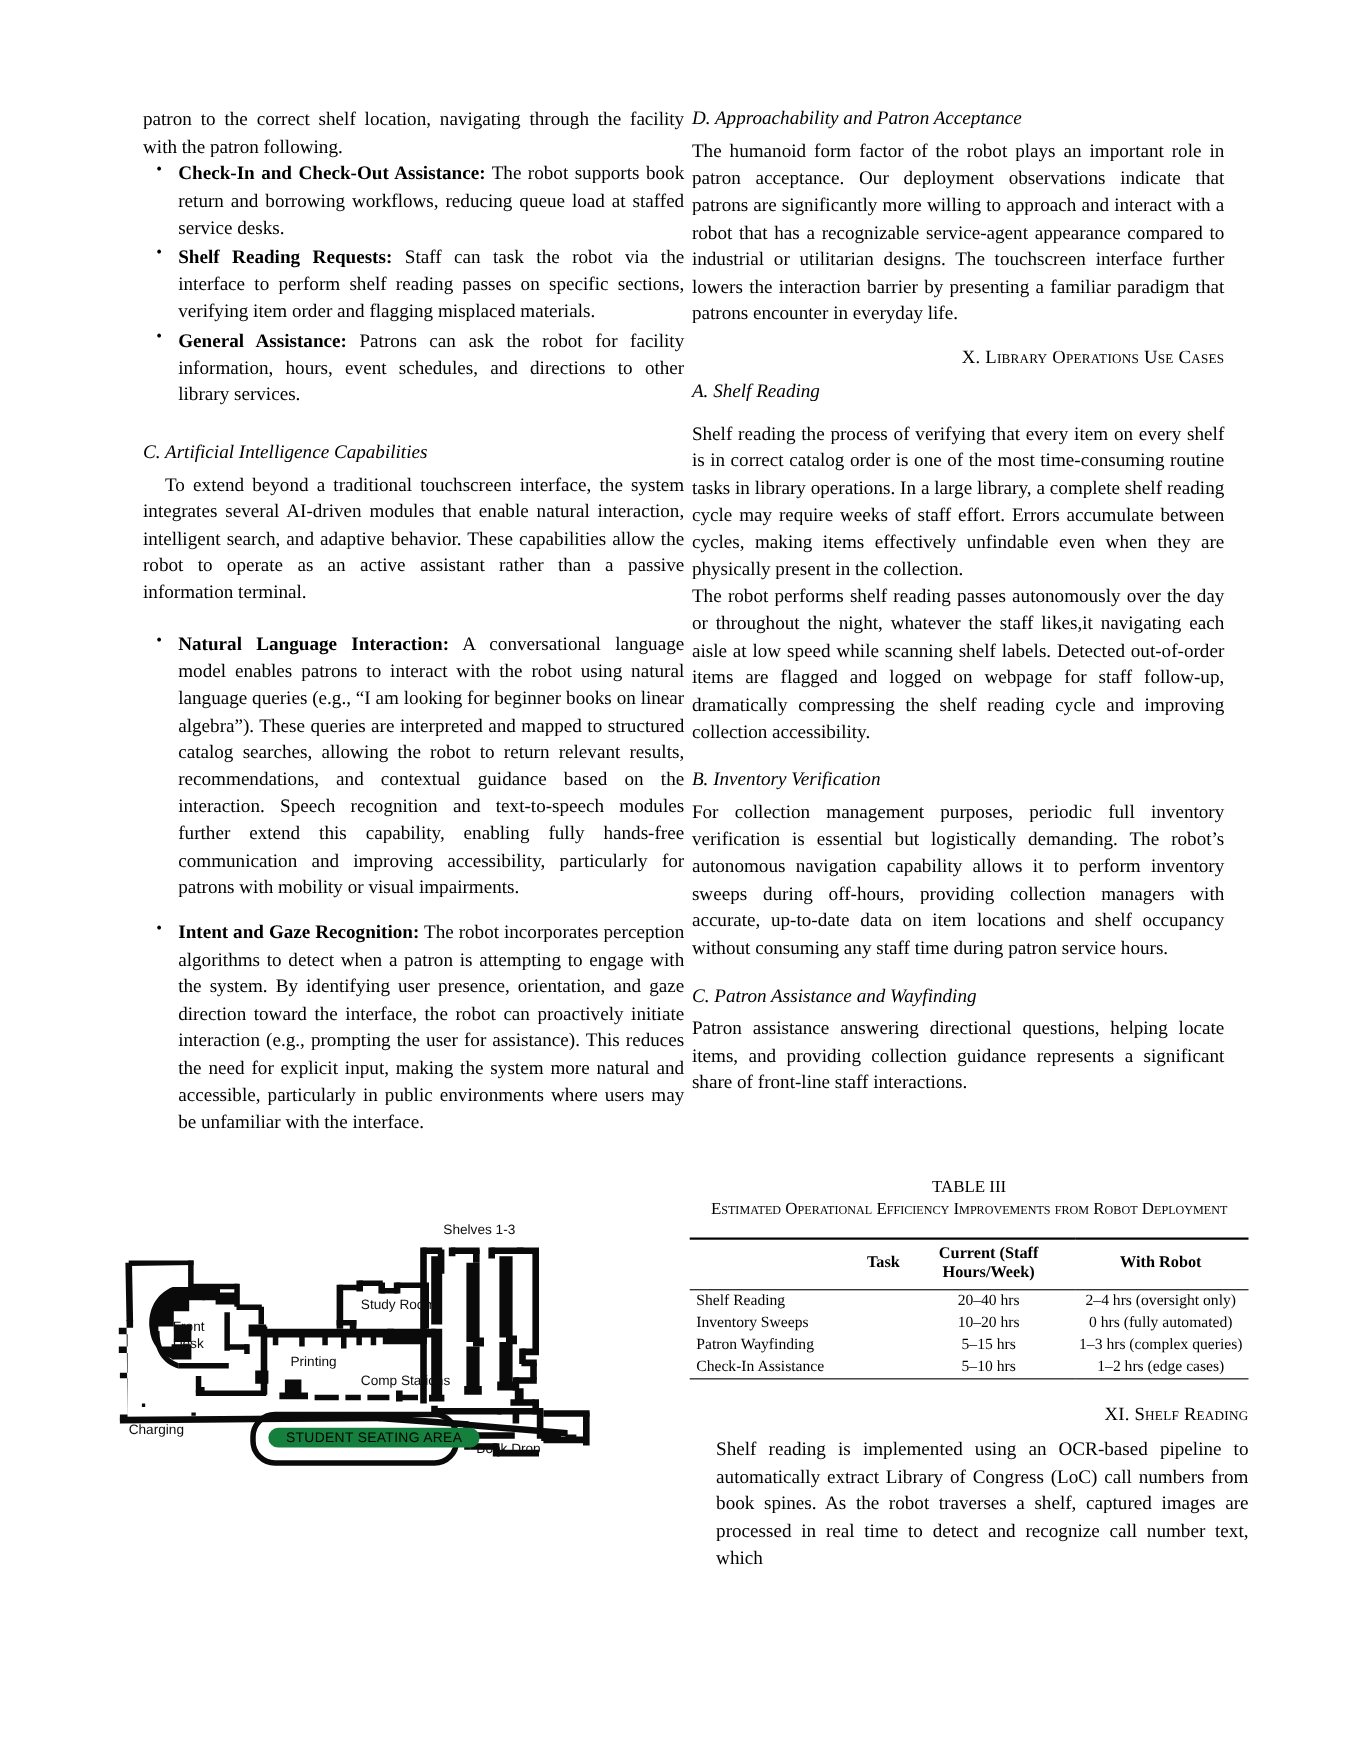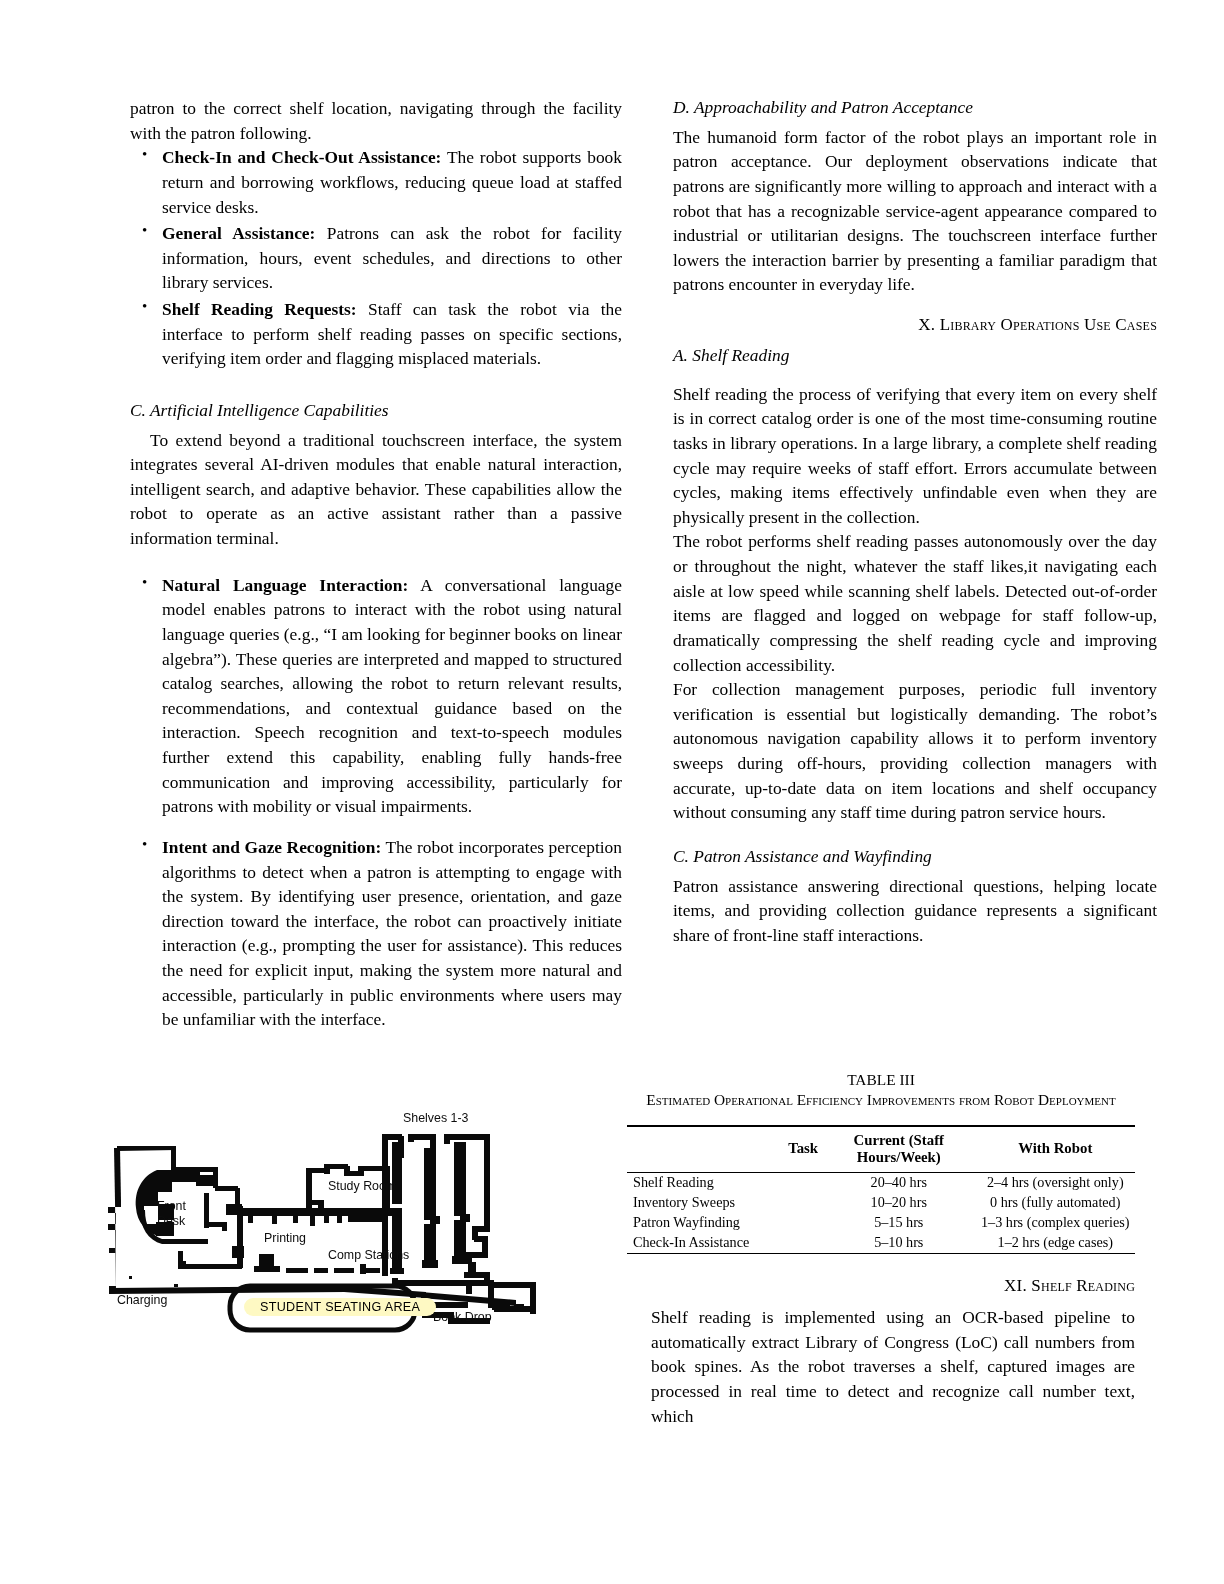--- a/index.html
+++ b/index.html
@@ -26,21 +26,21 @@
     position: absolute;
     top: 96px;
     width: 492px;
     font-size: 17.4px;
     line-height: 1.415;
     text-align: justify;
     text-justify: inter-word;
     hyphens: manual;
   }
   .col-left  { left: 130px; }
-  .col-right { left: 673px; width: 484px; }
+  .col-right { left: 629px; width: 484px; }
 
   p { margin: 0; }
   p.body { text-indent: 0; }
   p.indent { text-indent: 20px; }
 
   
   .subhead {
     font-style: italic;
     font-size: 17.4px;
     text-align: left;
@@ -112,21 +112,21 @@
     line-height: 1.12;
   }
   .seat-label {
     position: absolute;
     font-family: "Liberation Sans", "DejaVu Sans", sans-serif;
     font-size: 12.6px;
     letter-spacing: 0.3px;
     white-space: nowrap;
   }
   .seat-hl {
-    background: #fef9c3;
+    background: #15803d;
     padding: 2px 16px 2px 16px;
     border-radius: 9px;
   }
 
   
   .tablewrap {
     position: absolute;
     left: 627px;
     top: 1070px;
     width: 508px;
@@ -172,24 +172,24 @@
 
   <div class="col col-left">
 
     <p class="body">patron to the correct shelf location, navigating through the facility with the patron following.</p>
 
     <ul class="bullets">
       <li>
         <span class="lbl">Check-In and Check-Out Assistance:</span><span> The robot supports book return and borrowing workflows, reducing queue load at staffed service desks.</span>
       </li>
       <li>
-        <span class="lbl">General Assistance:</span><span> Patrons can ask the robot for facility information, hours, event schedules, and directions to other library services.</span>
+        <span class="lbl">Shelf Reading Requests:</span><span> Staff can task the robot via the interface to perform shelf reading passes on specific sections, verifying item order and flagging misplaced materials.</span>
       </li>
       <li>
-        <span class="lbl">Shelf Reading Requests:</span><span> Staff can task the robot via the interface to perform shelf reading passes on specific sections, verifying item order and flagging misplaced materials.</span>
+        <span class="lbl">General Assistance:</span><span> Patrons can ask the robot for facility information, hours, event schedules, and directions to other library services.</span>
       </li>
     </ul>
 
     <div class="subhead" style="margin-top:28px;">C. Artificial Intelligence Capabilities</div>
 
     <p class="indent">To extend beyond a traditional touchscreen interface, the system integrates several AI-driven modules that enable natural interaction, intelligent search, and adaptive behavior. These capabilities allow the robot to operate as an active assistant rather than a passive information terminal.</p>
 
     <ul class="bullets spaced" style="margin-top:22px;">
       <li>
         <span class="lbl">Natural Language Interaction:</span><span> A conversational language model enables patrons to interact with the robot using natural language queries (e.g., “I am looking for beginner books on linear algebra”). These queries are interpreted and mapped to structured catalog searches, allowing the robot to return relevant results, recommendations, and contextual guidance based on the interaction. Speech recognition and text-to-speech modules further extend this capability, enabling fully hands-free communication and improving accessibility, particularly for patrons with mobility or visual impairments.</span>
@@ -353,20 +353,21 @@
 
     <div class="sechead">
       <span class="num">X.</span>
       <span>Library Operations Use Cases</span>
     </div>
 
     <div class="subhead tight" style="margin-top:4px; margin-bottom:15px;">A. Shelf Reading</div>
     <p class="body">Shelf reading the process of verifying that every item on every shelf is in correct catalog order is one of the most time-consuming routine tasks in library operations. In a large library, a complete shelf reading cycle may require weeks of staff effort. Errors accumulate between cycles, making items effectively unfindable even when they are physically present in the collection.</p>
     <p class="body">The robot performs shelf reading passes autonomously over the day or throughout the night, whatever the staff likes,it navigating each aisle at low speed while scanning shelf labels. Detected out-of-order items are flagged and logged on webpage for staff follow-up, dramatically compressing the shelf reading cycle and improving collection accessibility.</p>
 
+    <div class="subhead" style="margin-top:20px; margin-bottom:6px;">B. Inventory Verification</div>
     <p class="body">For collection management purposes, periodic full inventory verification is essential but logistically demanding. The robot’s autonomous navigation capability allows it to perform inventory sweeps during off-hours, providing collection managers with accurate, up-to-date data on item locations and shelf occupancy without consuming any staff time during patron service hours.</p>
 
     <div class="subhead" style="margin-top:20px; margin-bottom:6px;">C. Patron Assistance and Wayfinding</div>
     <p class="body">Patron assistance answering directional questions, helping locate items, and providing collection guidance represents a significant share of front-line staff interactions.</p>
   </div>
 
   <div class="tablewrap">
     <div class="tbl-num">TABLE III</div>
     <div class="tbl-title">Estimated Operational Efficiency Improvements from Robot Deployment</div>
     <table class="t3">

